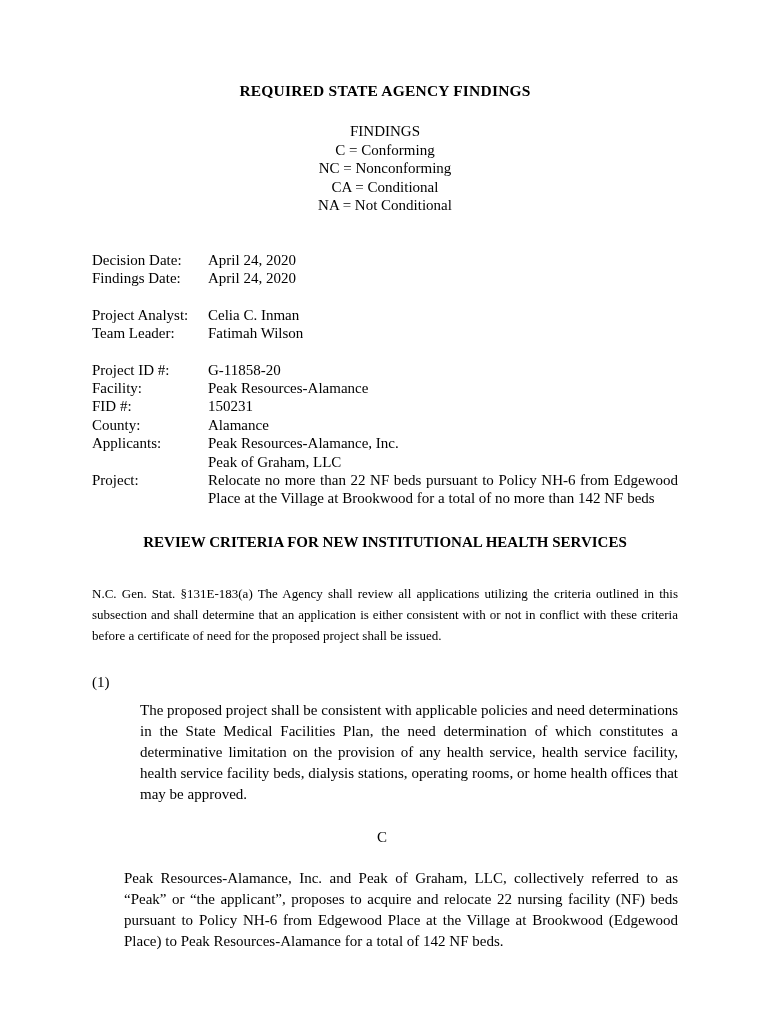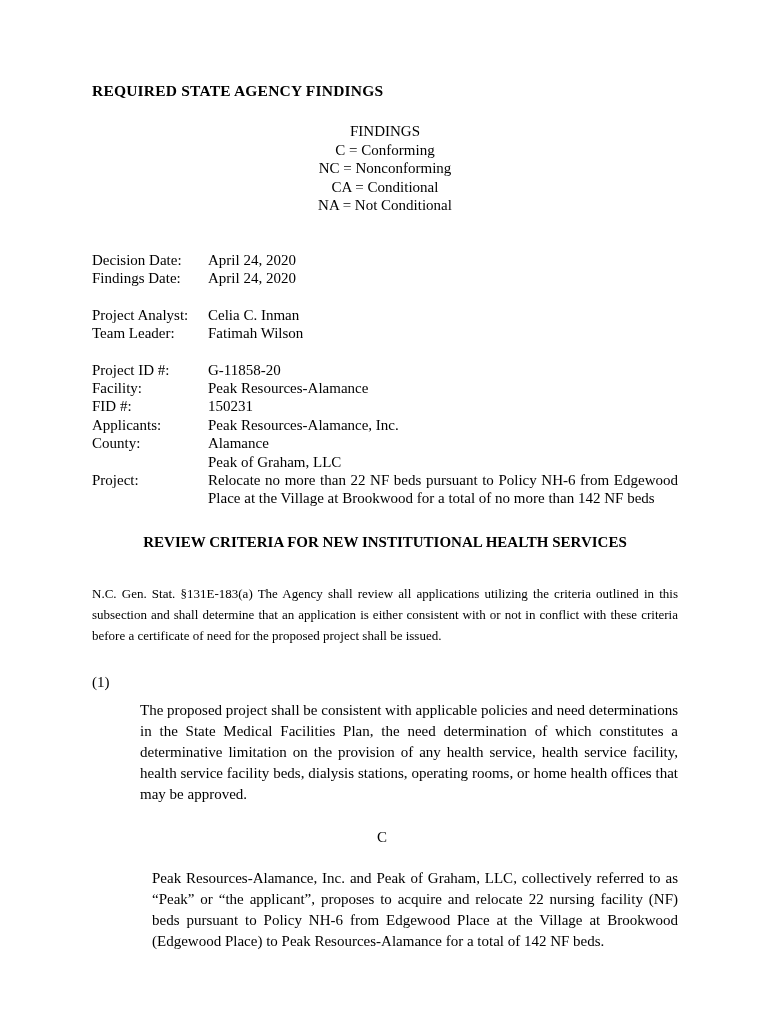--- a/index.html
+++ b/index.html
@@ -14,20 +14,21 @@
     color: #000000;
   }
   .page {
     position: relative;
     width: 770px;
     height: 1024px;
     box-sizing: border-box;
     padding: 82px 92px 60px 92px;
   }
   .title {
+    text-align: center;
     font-weight: bold;
     font-size: 15.5px;
     letter-spacing: 0.2px;
     margin: 0 0 22px 0;
   }
   .findings-block {
     text-align: center;
     font-size: 15px;
     line-height: 18.6px;
     margin: 10px 0 0 0;
@@ -90,21 +91,21 @@
     text-justify: inter-word;
     margin-top: 28px;
   }
   .conform-mark {
     text-align: center;
     font-size: 15px;
     margin: 24px 0 22px 0;
     padding-right: 6px;
   }
   .indent-block {
-    margin-left: 60px;
+    margin-left: 32px;
     font-size: 15px;
     line-height: 21px;
     text-align: justify;
     text-justify: inter-word;
   }
 </style>
 </head>
 <body>
 
 <div class="page">
@@ -159,26 +160,26 @@
     </tr>
     <tr>
       <td class="label">Facility:</td>
       <td class="value">Peak Resources-Alamance</td>
     </tr>
     <tr>
       <td class="label">FID #:</td>
       <td class="value">150231</td>
     </tr>
     <tr>
+      <td class="label">County:</td>
+      <td class="value">Alamance</td>
+    </tr>
+    <tr>
       <td class="label">Applicants:</td>
       <td class="value">Peak Resources-Alamance, Inc.</td>
-    </tr>
-    <tr>
-      <td class="label">County:</td>
-      <td class="value">Alamance</td>
     </tr>
     <tr>
       <td class="label"></td>
       <td class="value">Peak of Graham, LLC</td>
     </tr>
     <tr>
       <td class="label">Project:</td>
       <td class="value justify">Relocate no more than 22 NF beds pursuant to Policy NH-6 from Edgewood Place at the Village at Brookwood for a total of no more than 142 NF beds</td>
     </tr>
   </tbody>

